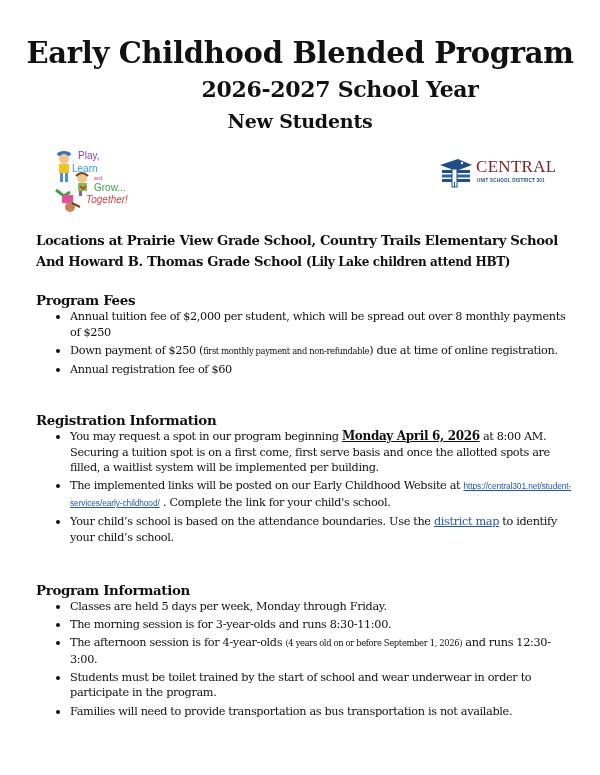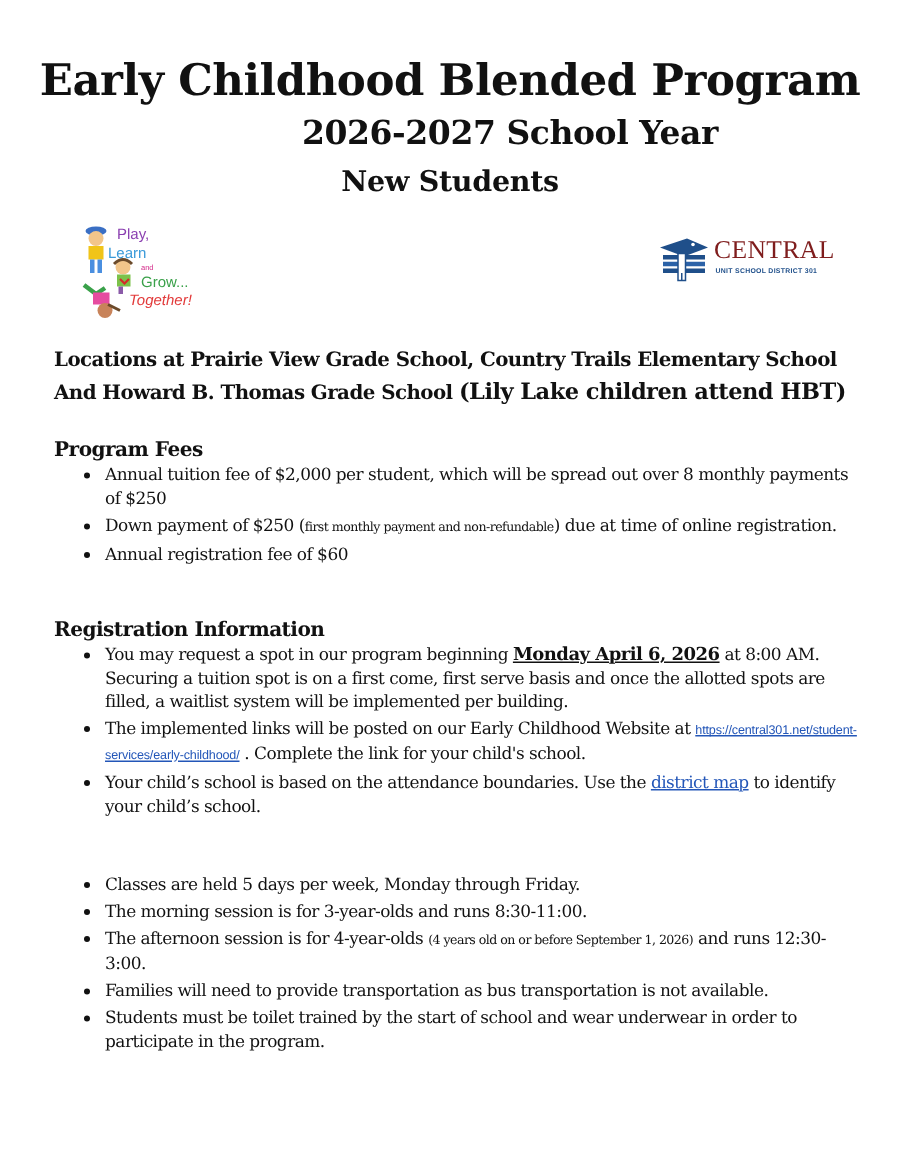--- a/index.html
+++ b/index.html
@@ -81,21 +81,21 @@
     <rect x="14" y="12" width="5" height="18" fill="#ffffff" stroke="#1f4f8a" stroke-width="1"></rect>
     <path d="M16.5 25 l0 5" stroke="#1f4f8a" stroke-width="1"></path>
     <circle cx="24" cy="6" r="1.2" fill="#ffffff"></circle>
   </svg>
   <div class="central-word">CENTRAL</div>
   <div class="central-sub">UNIT SCHOOL DISTRICT 301</div>
 </div>
 
 <div class="loc">
   <span>Locations at Prairie View Grade School, Country Trails Elementary School And Howard B. Thomas Grade School</span>
-  <span class="small" style="font-size:15px">(Lily Lake children attend HBT)</span>
+  <span class="small" style="font-size:12px">(Lily Lake children attend HBT)</span>
 </div>
 
 <div class="section s-fees">
   <h2>Program Fees</h2>
   <ul>
     <li><span>Annual tuition fee of $2,000 per student, which will be spread out over 8 monthly payments of $250</span></li>
     <li><span>Down payment of $250 (</span><span class="small">first monthly payment and non-refundable</span><span>) due at time of online registration.</span></li>
     <li><span>Annual registration fee of $60</span></li>
   </ul>
 </div>
@@ -103,20 +103,21 @@
 <div class="section s-reg">
   <h2>Registration Information</h2>
   <ul>
     <li><span>You may request a spot in our program beginning </span><span class="date">Monday April 6, 2026</span><span> at 8:00 AM. Securing a tuition spot is on a first come, first serve basis and once the allotted spots are filled, a waitlist system will be implemented per building.</span></li>
     <li><span>The implemented links will be posted on our Early Childhood Website at </span><a class="url">https://central301.net/student-services/early-childhood/</a><span> .  Complete the link for your child's school.</span></li>
     <li><span>Your child’s school is based on the attendance boundaries.  Use the </span><a class="link">district map</a><span> to identify your child’s school.</span></li>
   </ul>
 </div>
 
 <div class="section s-prog">
+  <h2>Program Information</h2>
   <ul>
     <li><span>Classes are held 5 days per week, Monday through Friday.</span></li>
     <li><span>The morning session is for 3-year-olds and runs 8:30-11:00.</span></li>
     <li><span>The afternoon session is for 4-year-olds </span><span class="small">(4 years old on or before September 1, 2026)</span><span> and runs 12:30-3:00.</span></li>
+    <li><span>Students must be toilet trained by the start of school and wear underwear in order to participate in the program.</span></li>
     <li><span>Families will need to provide transportation as bus transportation is not available.</span></li>
-    <li><span>Students must be toilet trained by the start of school and wear underwear in order to participate in the program.</span></li>
   </ul>
 </div>
 
 </body></html>

